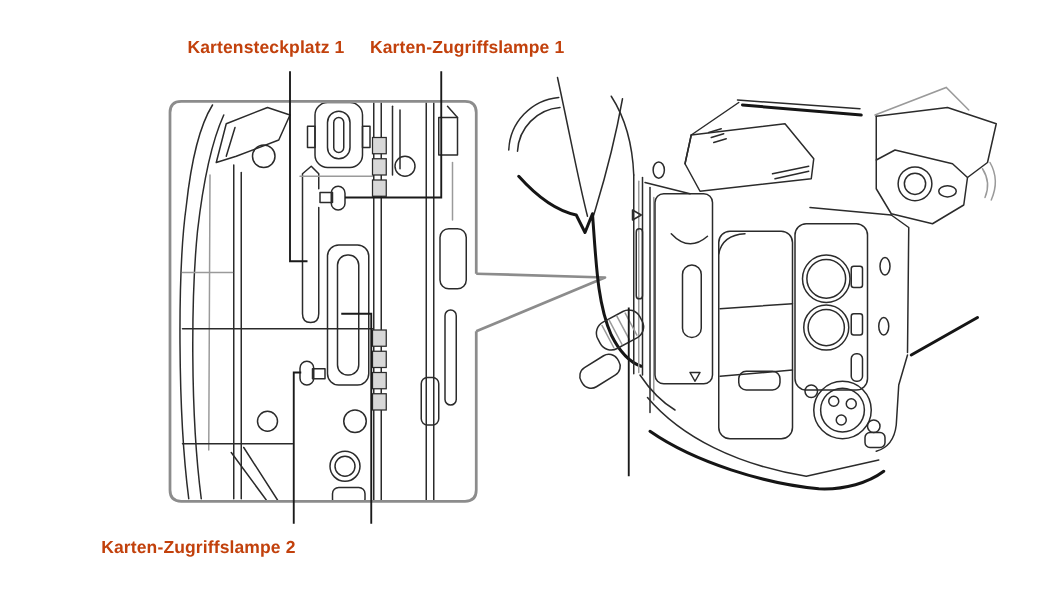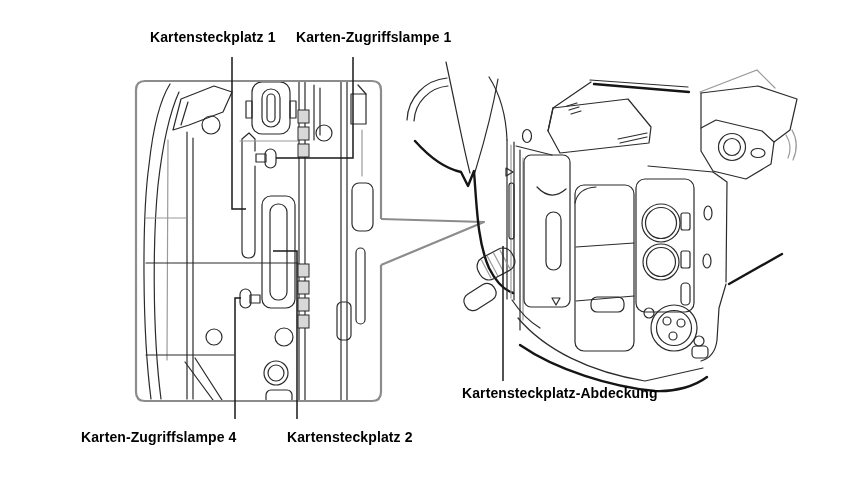--- a/index.html
+++ b/index.html
@@ -9,21 +9,21 @@
     background:#ffffff;
     overflow:hidden;
     font-family:"Liberation Sans",sans-serif;
   }
   #art{position:absolute;left:0;top:0;}
   .label{
     position:absolute;
     font-weight:bold;
     font-size:14px;
     line-height:17px;
-    color:#000000;
+    color:#c2410c;
     white-space:nowrap;
     letter-spacing:0.1px;
   }
   .ln  {stroke:#2b2b2b;stroke-width:1.2;fill:none;stroke-linecap:round;stroke-linejoin:round;}
   .lnh {stroke:#151515;stroke-width:2.4;fill:none;stroke-linecap:round;stroke-linejoin:round;}
   .lng {stroke:#9a9a9a;stroke-width:1.2;fill:none;stroke-linecap:round;}
   .frame{stroke:#8c8c8c;stroke-width:2.2;fill:none;stroke-linejoin:round;}
   .leader{stroke:#1a1a1a;stroke-width:1.5;fill:none;}
   .sq{fill:#d8d8d8;stroke:#2b2b2b;stroke-width:1;}
 </style>
@@ -204,18 +204,16 @@
       </g>
 
       <path class="leader" d="M503,246 L503,381"></path>
     </g>
   </svg>
 
   <div class="label" style="left:150px;top:29px">Kartensteckplatz 1</div>
 
   <div class="label" style="left:296px;top:29px">Karten-Zugriffslampe 1</div>
 
-  <div class="label" style="left:81px;top:429px">Karten-Zugriffslampe 4</div>
-
-  <div class="label" style="left:287px;top:429px">Kartensteckplatz 2</div>
-
-  <div class="label" style="left:462px;top:385px">Kartensteckplatz-Abdeckung</div>
+  <div class="label" style="left:81px;top:429px">Karten-Zugriffslampe 2</div>
+
+
 </div>
 
 </body></html>

